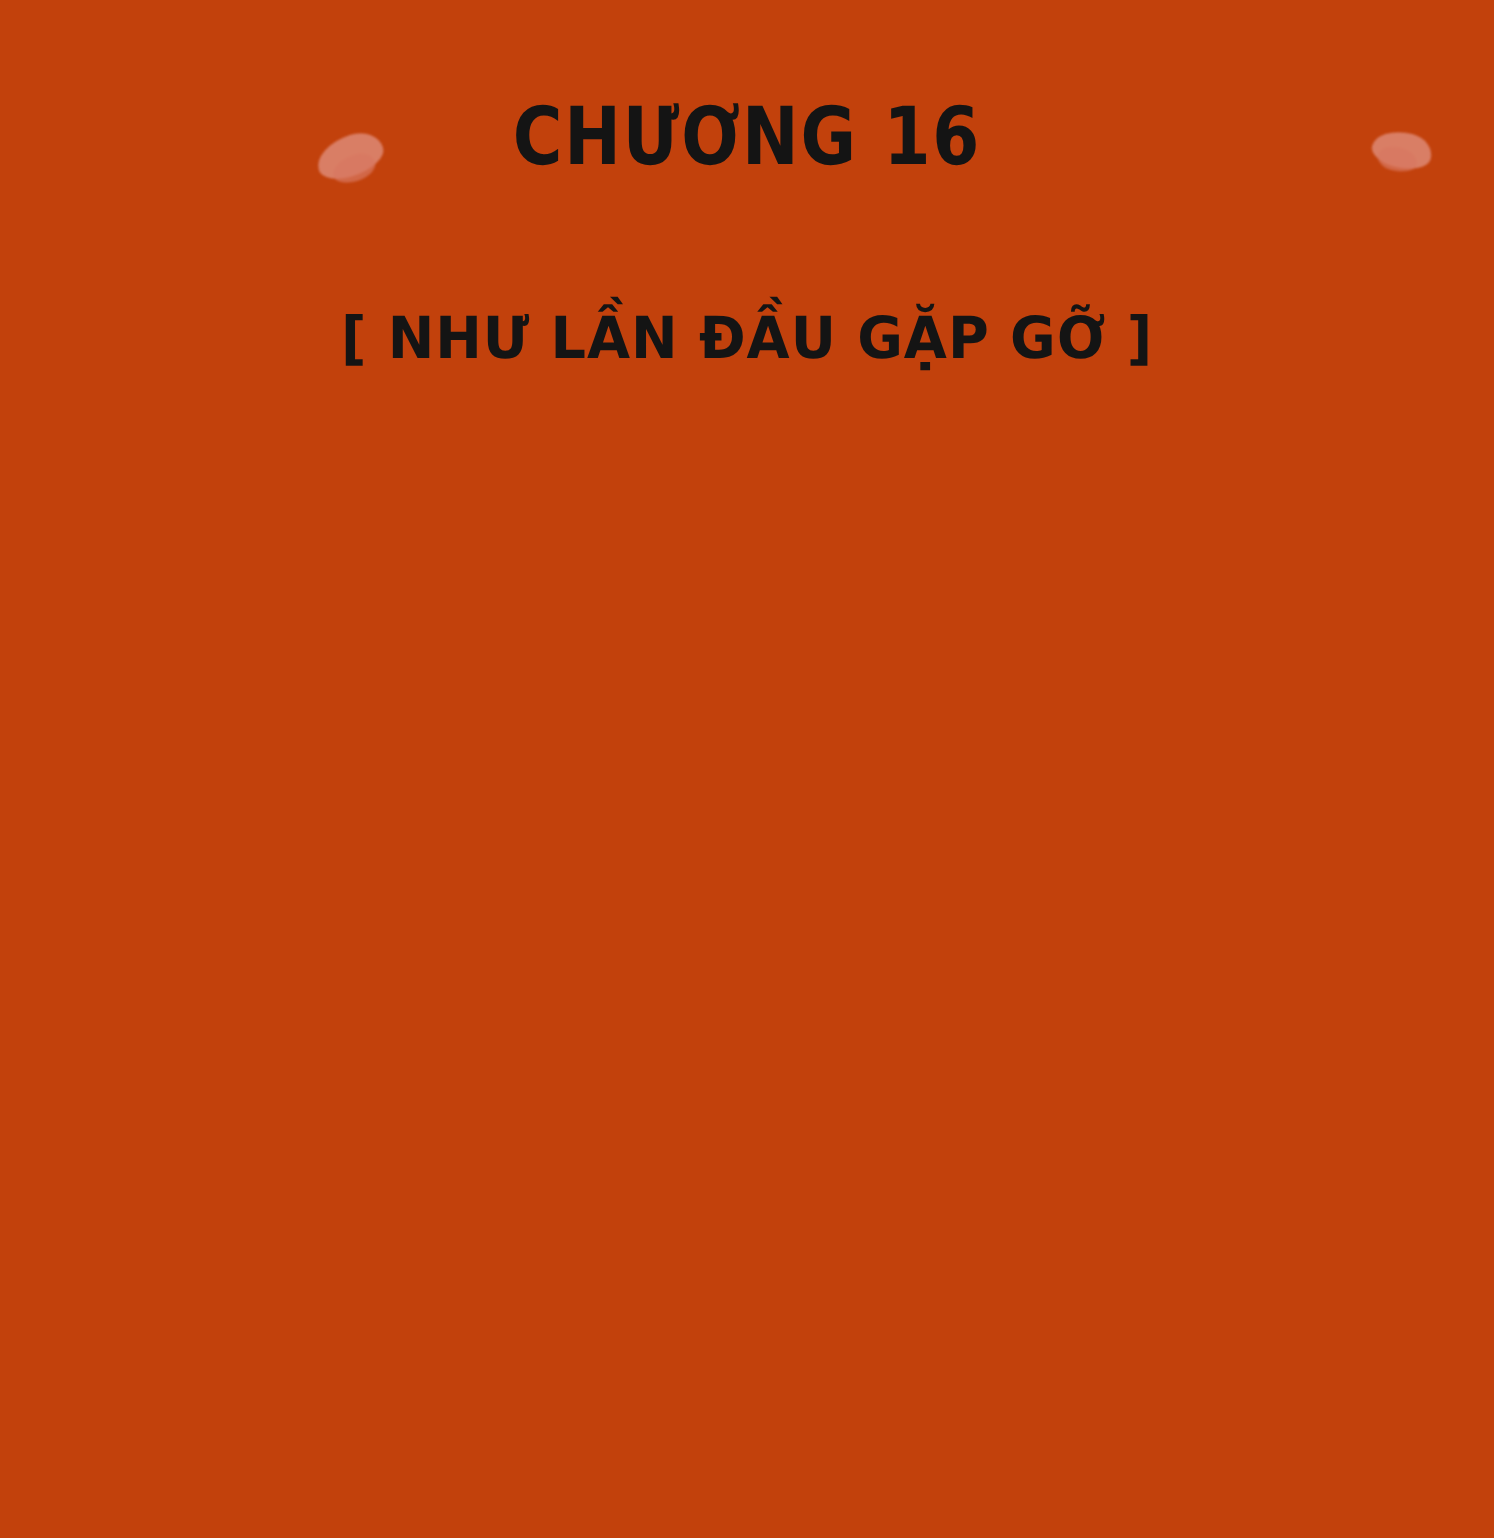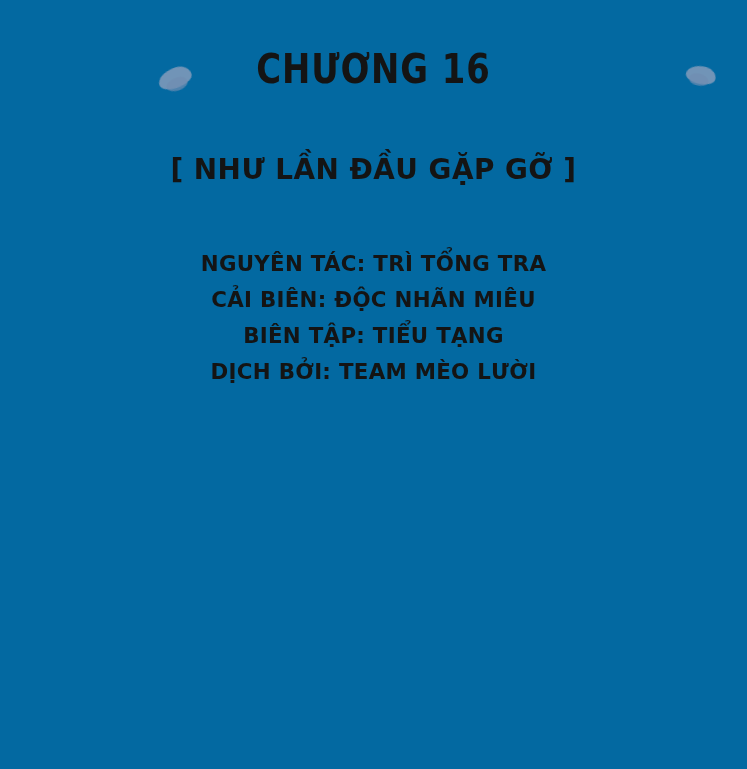--- a/index.html
+++ b/index.html
@@ -4,21 +4,21 @@
 <style>
   html, body {
     margin: 0;
     padding: 0;
     background: #ffffff;
   }
   .page {
     position: relative;
     width: 747px;
     height: 769px;
-    background: #0369a1;
+    background: #c2410c;
     overflow: hidden;
     font-family: "DejaVu Sans", sans-serif;
   }
   
   .petal {
     position: absolute;
     background: #f6c9d2;
     opacity: 0.45;
     border-radius: 60% 40% 55% 45% / 60% 55% 45% 40%;
     filter: blur(0.4px);
@@ -111,20 +111,14 @@
 
 <div class="page">
 
   <div class="petal petal-left"></div>
   <div class="petal petal-right"></div>
 
   <div class="chapter-title">CHƯƠNG 16</div>
 
   <div class="chapter-subtitle">[ NHƯ LẦN ĐẦU GẶP GỠ ]</div>
 
-  <div class="credits">
-    <div class="credit-line">NGUYÊN TÁC: TRÌ TỔNG TRA</div>
-    <div class="credit-line">CẢI BIÊN: ĐỘC NHÃN MIÊU</div>
-    <div class="credit-line">BIÊN TẬP: TIỂU TẠNG</div>
-    <div class="credit-line">DỊCH BỞI: TEAM MÈO LƯỜI</div>
-  </div>
 
 </div>
 
 </body></html>

